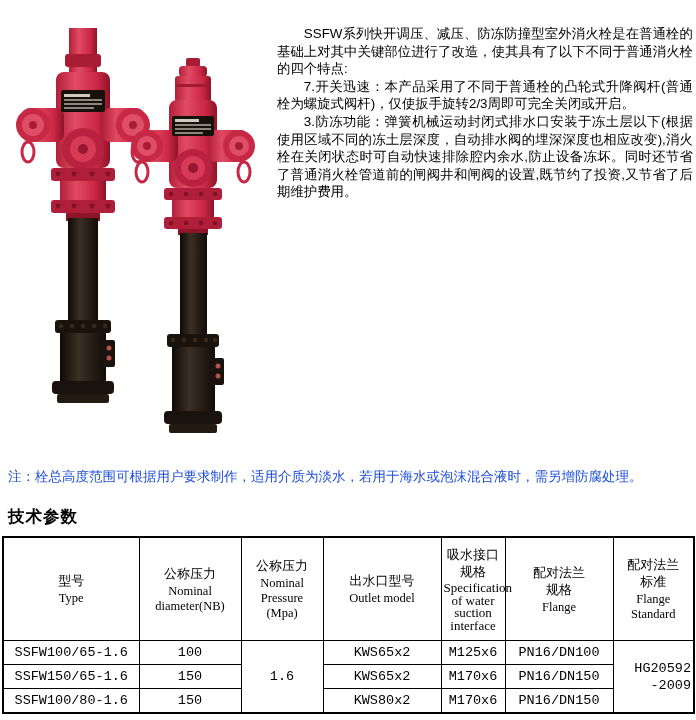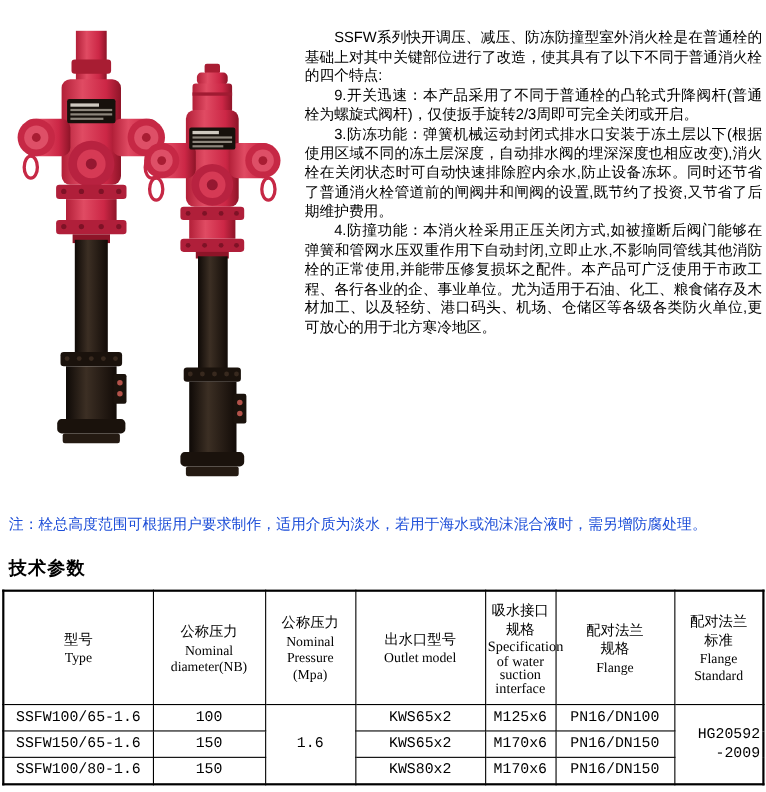--- a/index.html
+++ b/index.html
@@ -166,23 +166,22 @@
           <circle cx="218" cy="338" r="2.5" fill="#b3524a"></circle>
             <circle cx="218" cy="348" r="2.5" fill="#b3524a"></circle>
           <rect x="164" y="383" width="58" height="13" rx="4" fill="#1a120c"></rect>
           <rect x="169" y="396" width="48" height="9" rx="2" fill="#241a12"></rect>
         </g>
       </svg>
     </div>
 
     <div class="desc">
       <p>SSFW系列快开调压、减压、防冻防撞型室外消火栓是在普通栓的基础上对其中关键部位进行了改造，使其具有了以下不同于普通消火栓的四个特点:</p>
-      <p>9.开关迅速：本产品采用了不同于普通栓的凸轮式升降阀杆(普通栓为螺旋式阀杆)，仅使扳手旋转2/3周即可完全关闭或开启。</p>
+      <p>7.开关迅速：本产品采用了不同于普通栓的凸轮式升降阀杆(普通栓为螺旋式阀杆)，仅使扳手旋转2/3周即可完全关闭或开启。</p>
       <p>3.防冻功能：弹簧机械运动封闭式排水口安装于冻土层以下(根据使用区域不同的冻土层深度，自动排水阀的埋深深度也相应改变),消火栓在关闭状态时可自动快速排除腔内余水,防止设备冻坏。同时还节省了普通消火栓管道前的闸阀井和闸阀的设置,既节约了投资,又节省了后期维护费用。</p>
-      <p>4.防撞功能：本消火栓采用正压关闭方式,如被撞断后阀门能够在弹簧和管网水压双重作用下自动封闭,立即止水,不影响同管线其他消防栓的正常使用,并能带压修复损坏之配件。本产品可广泛使用于市政工程、各行各业的企、事业单位。尤为适用于石油、化工、粮食储存及木材加工、以及轻纺、港口码头、机场、仓储区等各级各类防火单位,更可放心的用于北方寒冷地区。</p>
     </div>
   </div>
 
   <div class="note">注：栓总高度范围可根据用户要求制作，适用介质为淡水，若用于海水或泡沫混合液时，需另增防腐处理。</div>
 
   <div class="section-title">技术参数</div>
 
   <table class="spec">
     <colgroup>
       <col style="width:136px">

